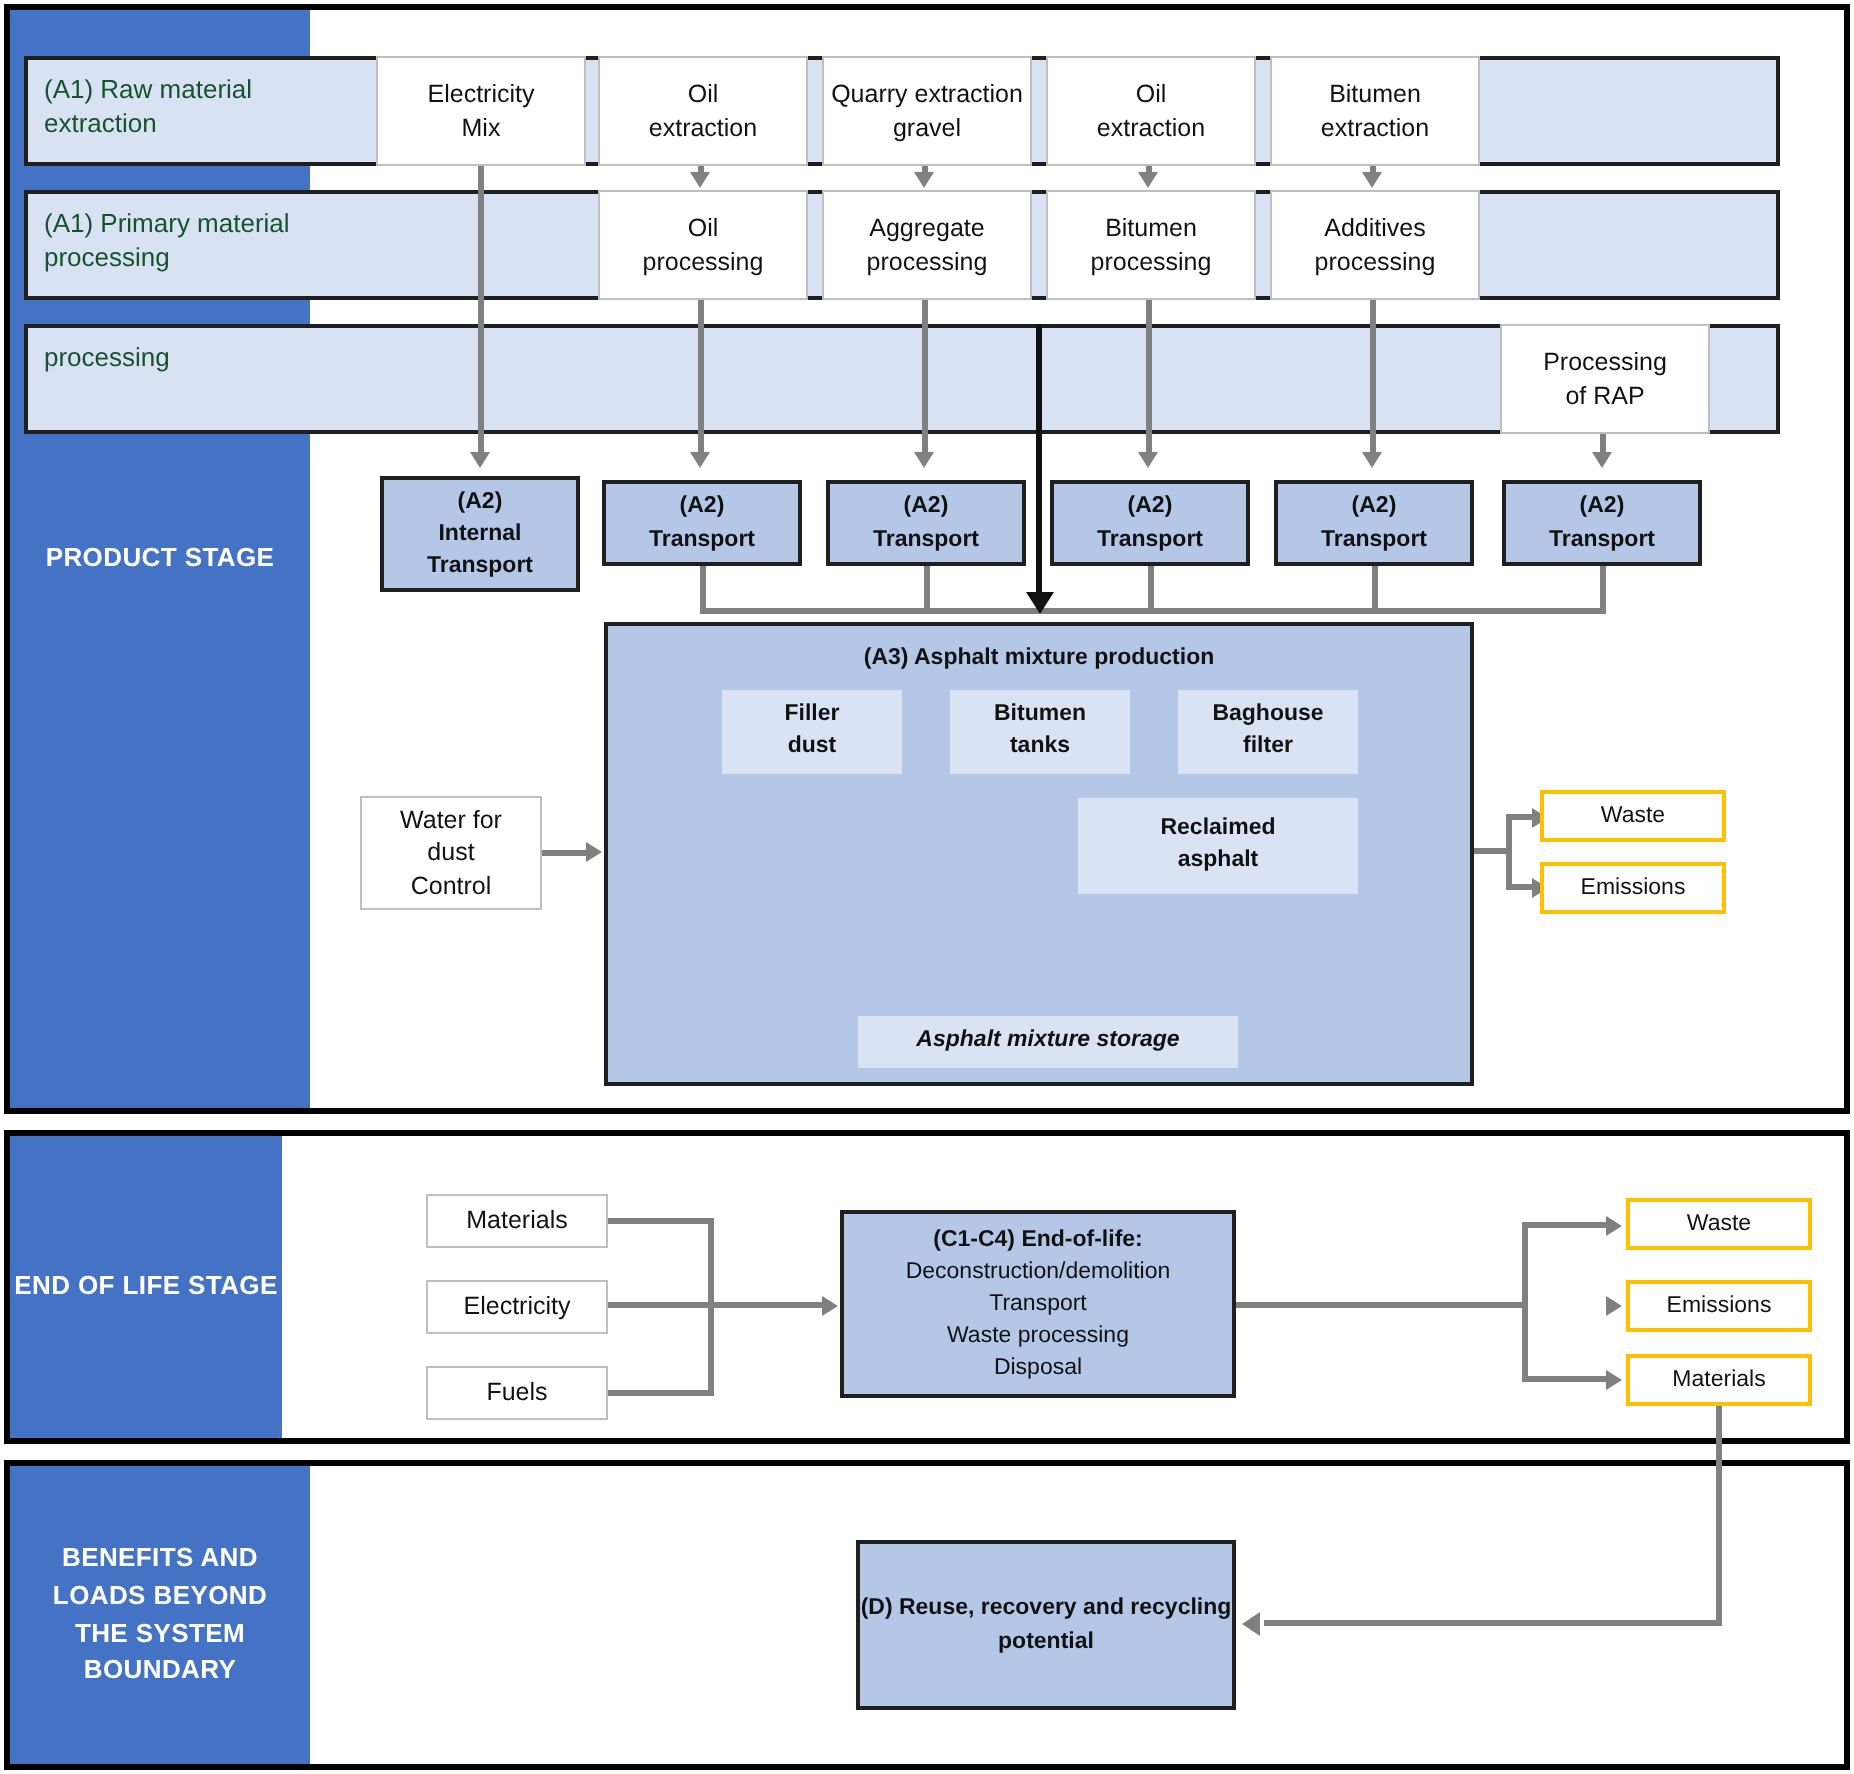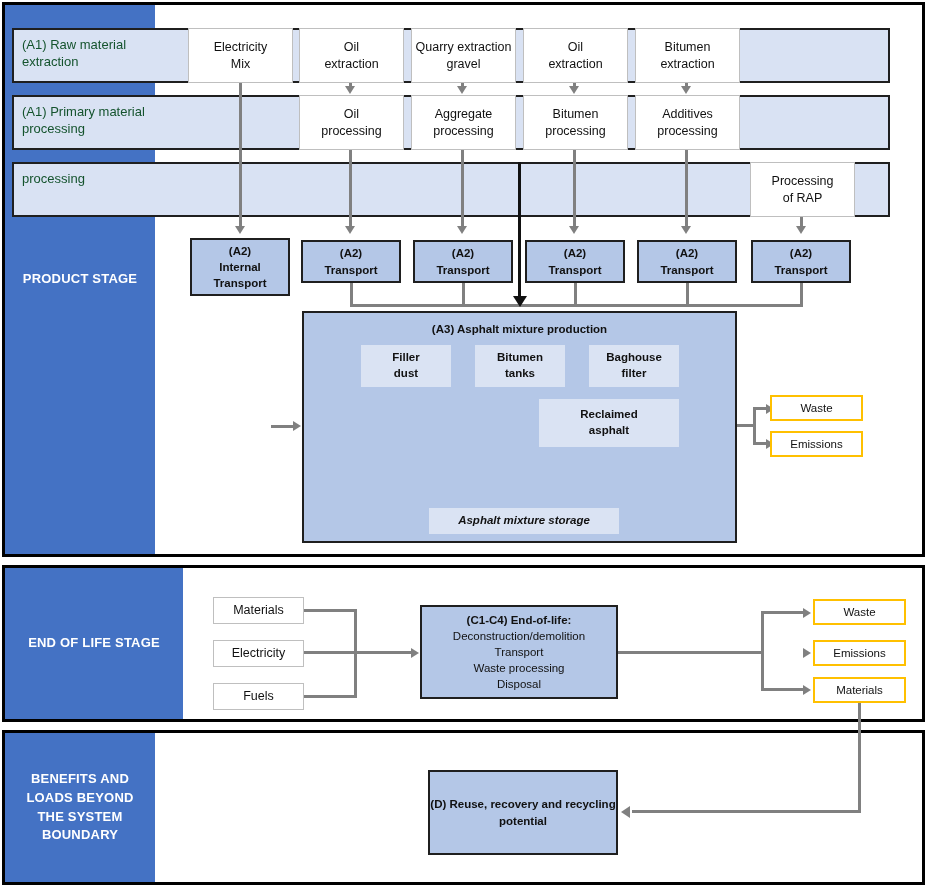--- a/index.html
+++ b/index.html
@@ -238,39 +238,46 @@
         <div>Reclaimed</div>
         <div>asphalt</div>
       </div>
     </div>
 
     <div class="subbox" style="left:125px;top:195px;width:190px;height:26px;font-style:italic;">
       <div>Asphalt mixture storage</div>
     </div>
   </div>
 
+  <div class="wbox" style="left:180px;top:398px;width:91px;height:57px;">
+    <div>
+      <div>Water for</div>
+      <div>dust</div>
+      <div>Control</div>
+    </div>
+  </div>
   <div class="ln" style="left:271px;top:425px;width:23px;height:3px;"></div>
   <div class="arrow-r" style="left:293px;top:421px;"></div>
 
   <div class="ln" style="left:737px;top:424px;width:18px;height:3px;"></div>
   <div class="ln" style="left:753px;top:408px;width:3px;height:36px;"></div>
   <div class="ln" style="left:753px;top:407px;width:16px;height:3px;"></div>
   <div class="arrow-r" style="left:766px;top:404px;"></div>
   <div class="ln" style="left:753px;top:442px;width:16px;height:3px;"></div>
   <div class="arrow-r" style="left:766px;top:439px;"></div>
 
   <div class="ybox" style="left:770px;top:395px;width:93px;height:26px;">
     <span>Waste</span>
   </div>
   <div class="ybox" style="left:770px;top:431px;width:93px;height:26px;">
     <span>Emissions</span>
   </div>
 
   <div class="stage-frame" style="left:2px;top:565px;width:923px;height:157px;"></div>
-  <div class="stage-label" style="left:5px;top:568px;width:178px;height:151px;justify-content:center;">
+  <div class="stage-label" style="left:5px;top:568px;width:136px;height:151px;justify-content:center;">
     <span>END OF LIFE STAGE</span>
   </div>
 
   <div class="wbox" style="left:213px;top:597px;width:91px;height:27px;">
     <span>Materials</span>
   </div>
   <div class="wbox" style="left:213px;top:640px;width:91px;height:27px;">
     <span>Electricity</span>
   </div>
   <div class="wbox" style="left:213px;top:683px;width:91px;height:27px;">

